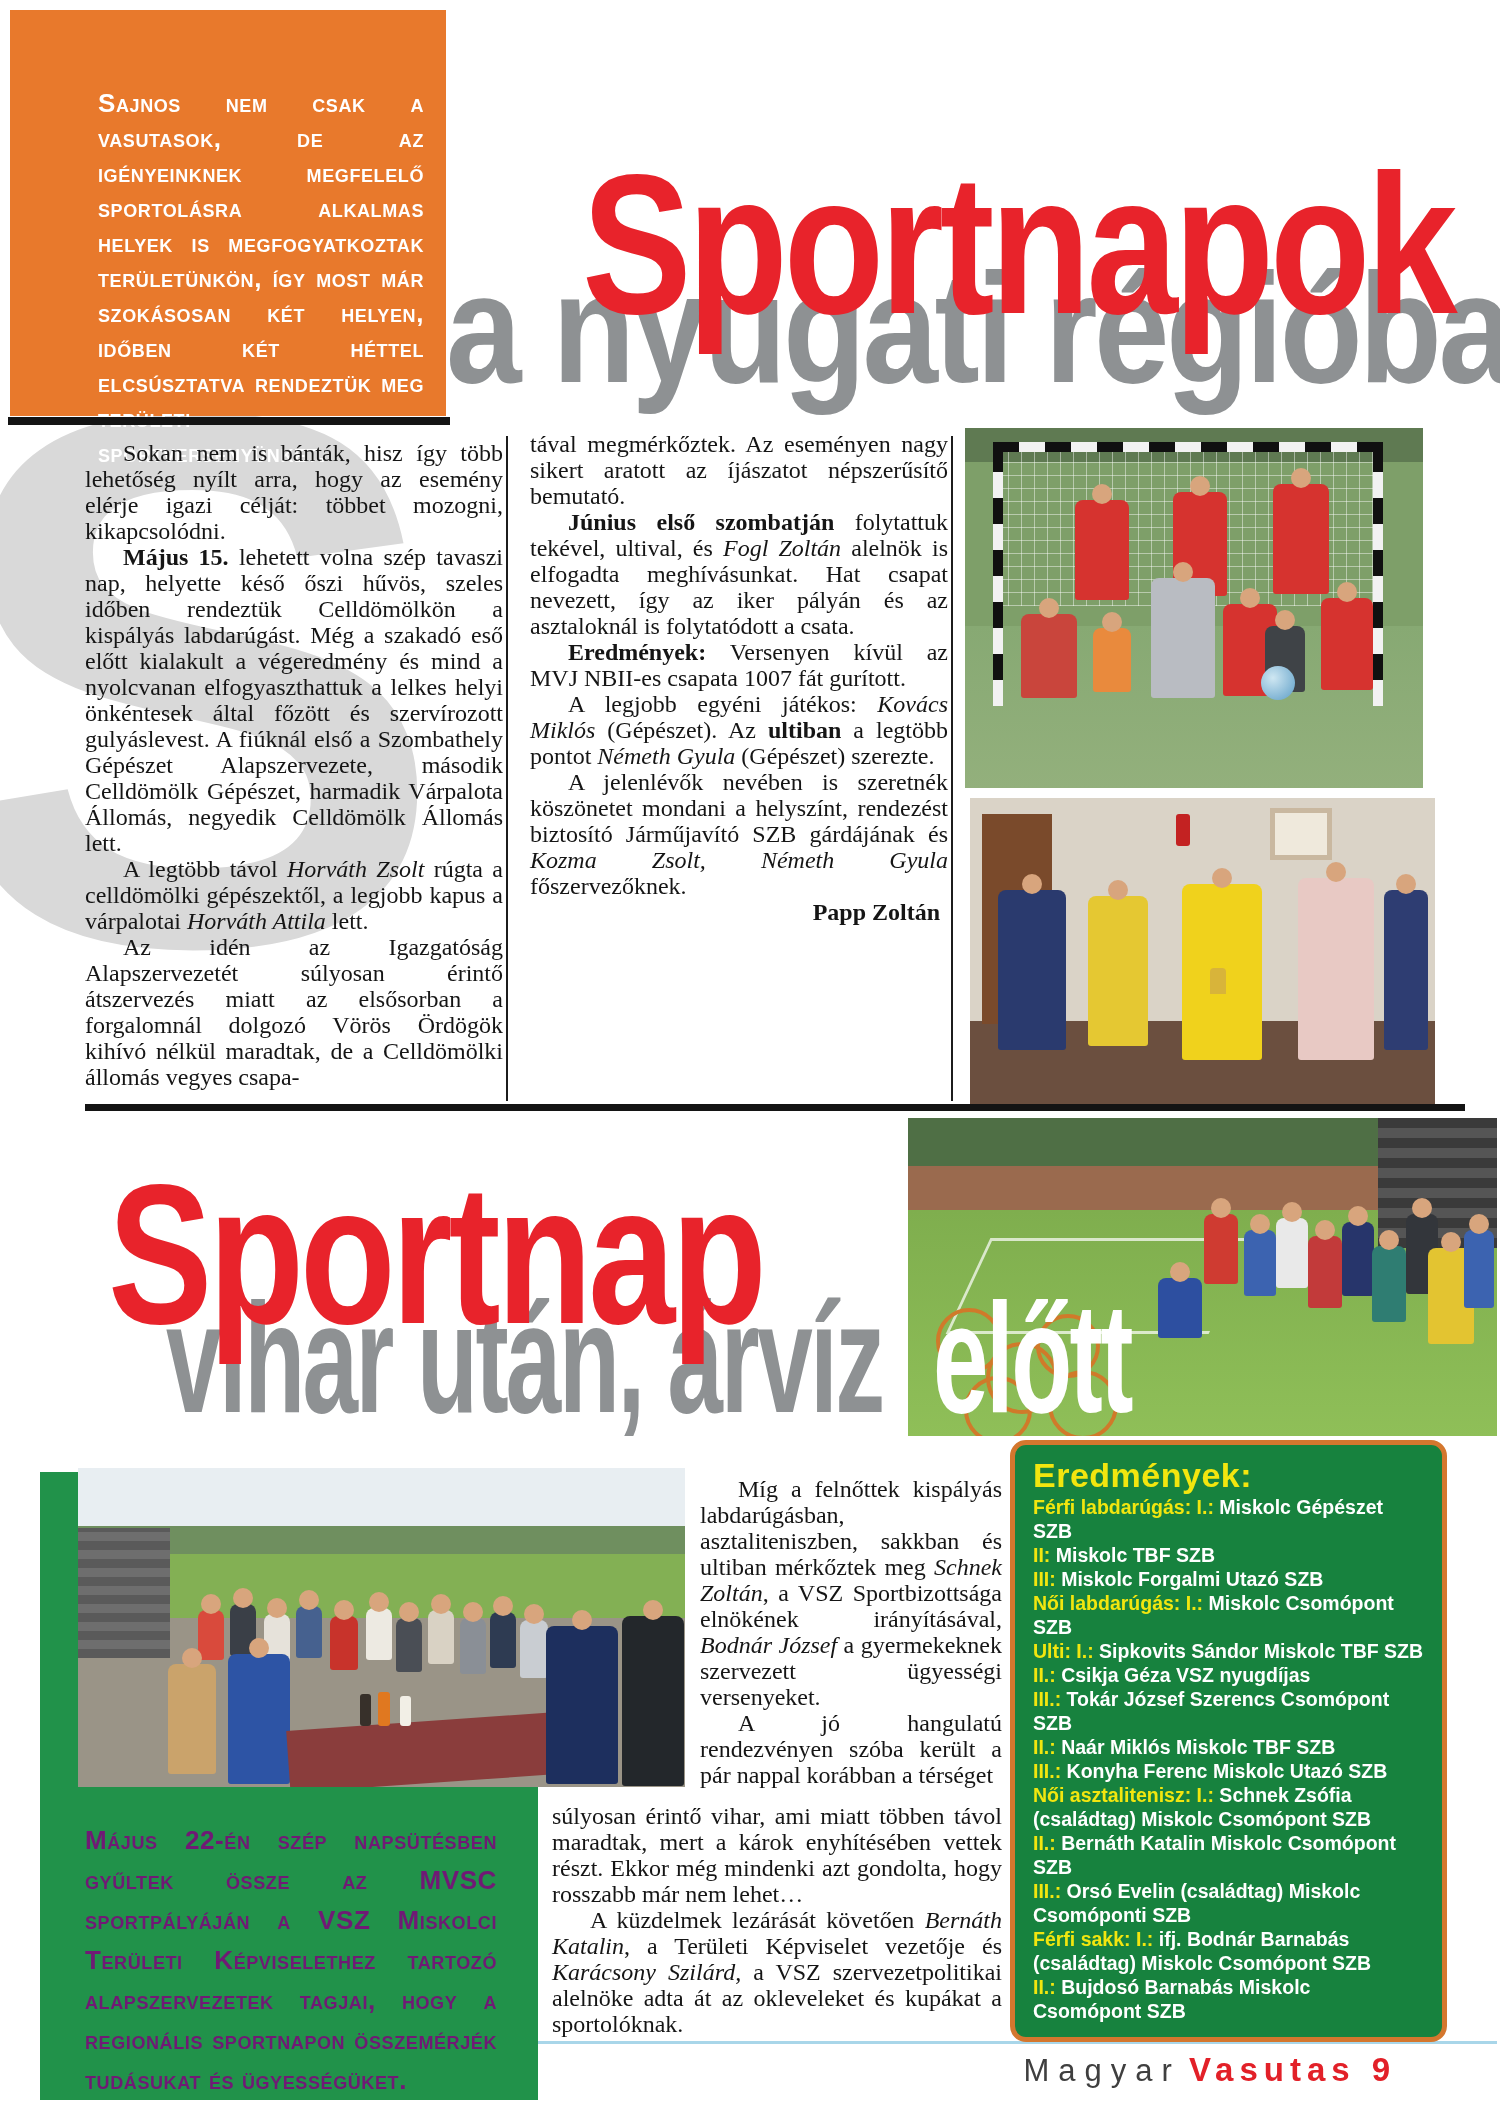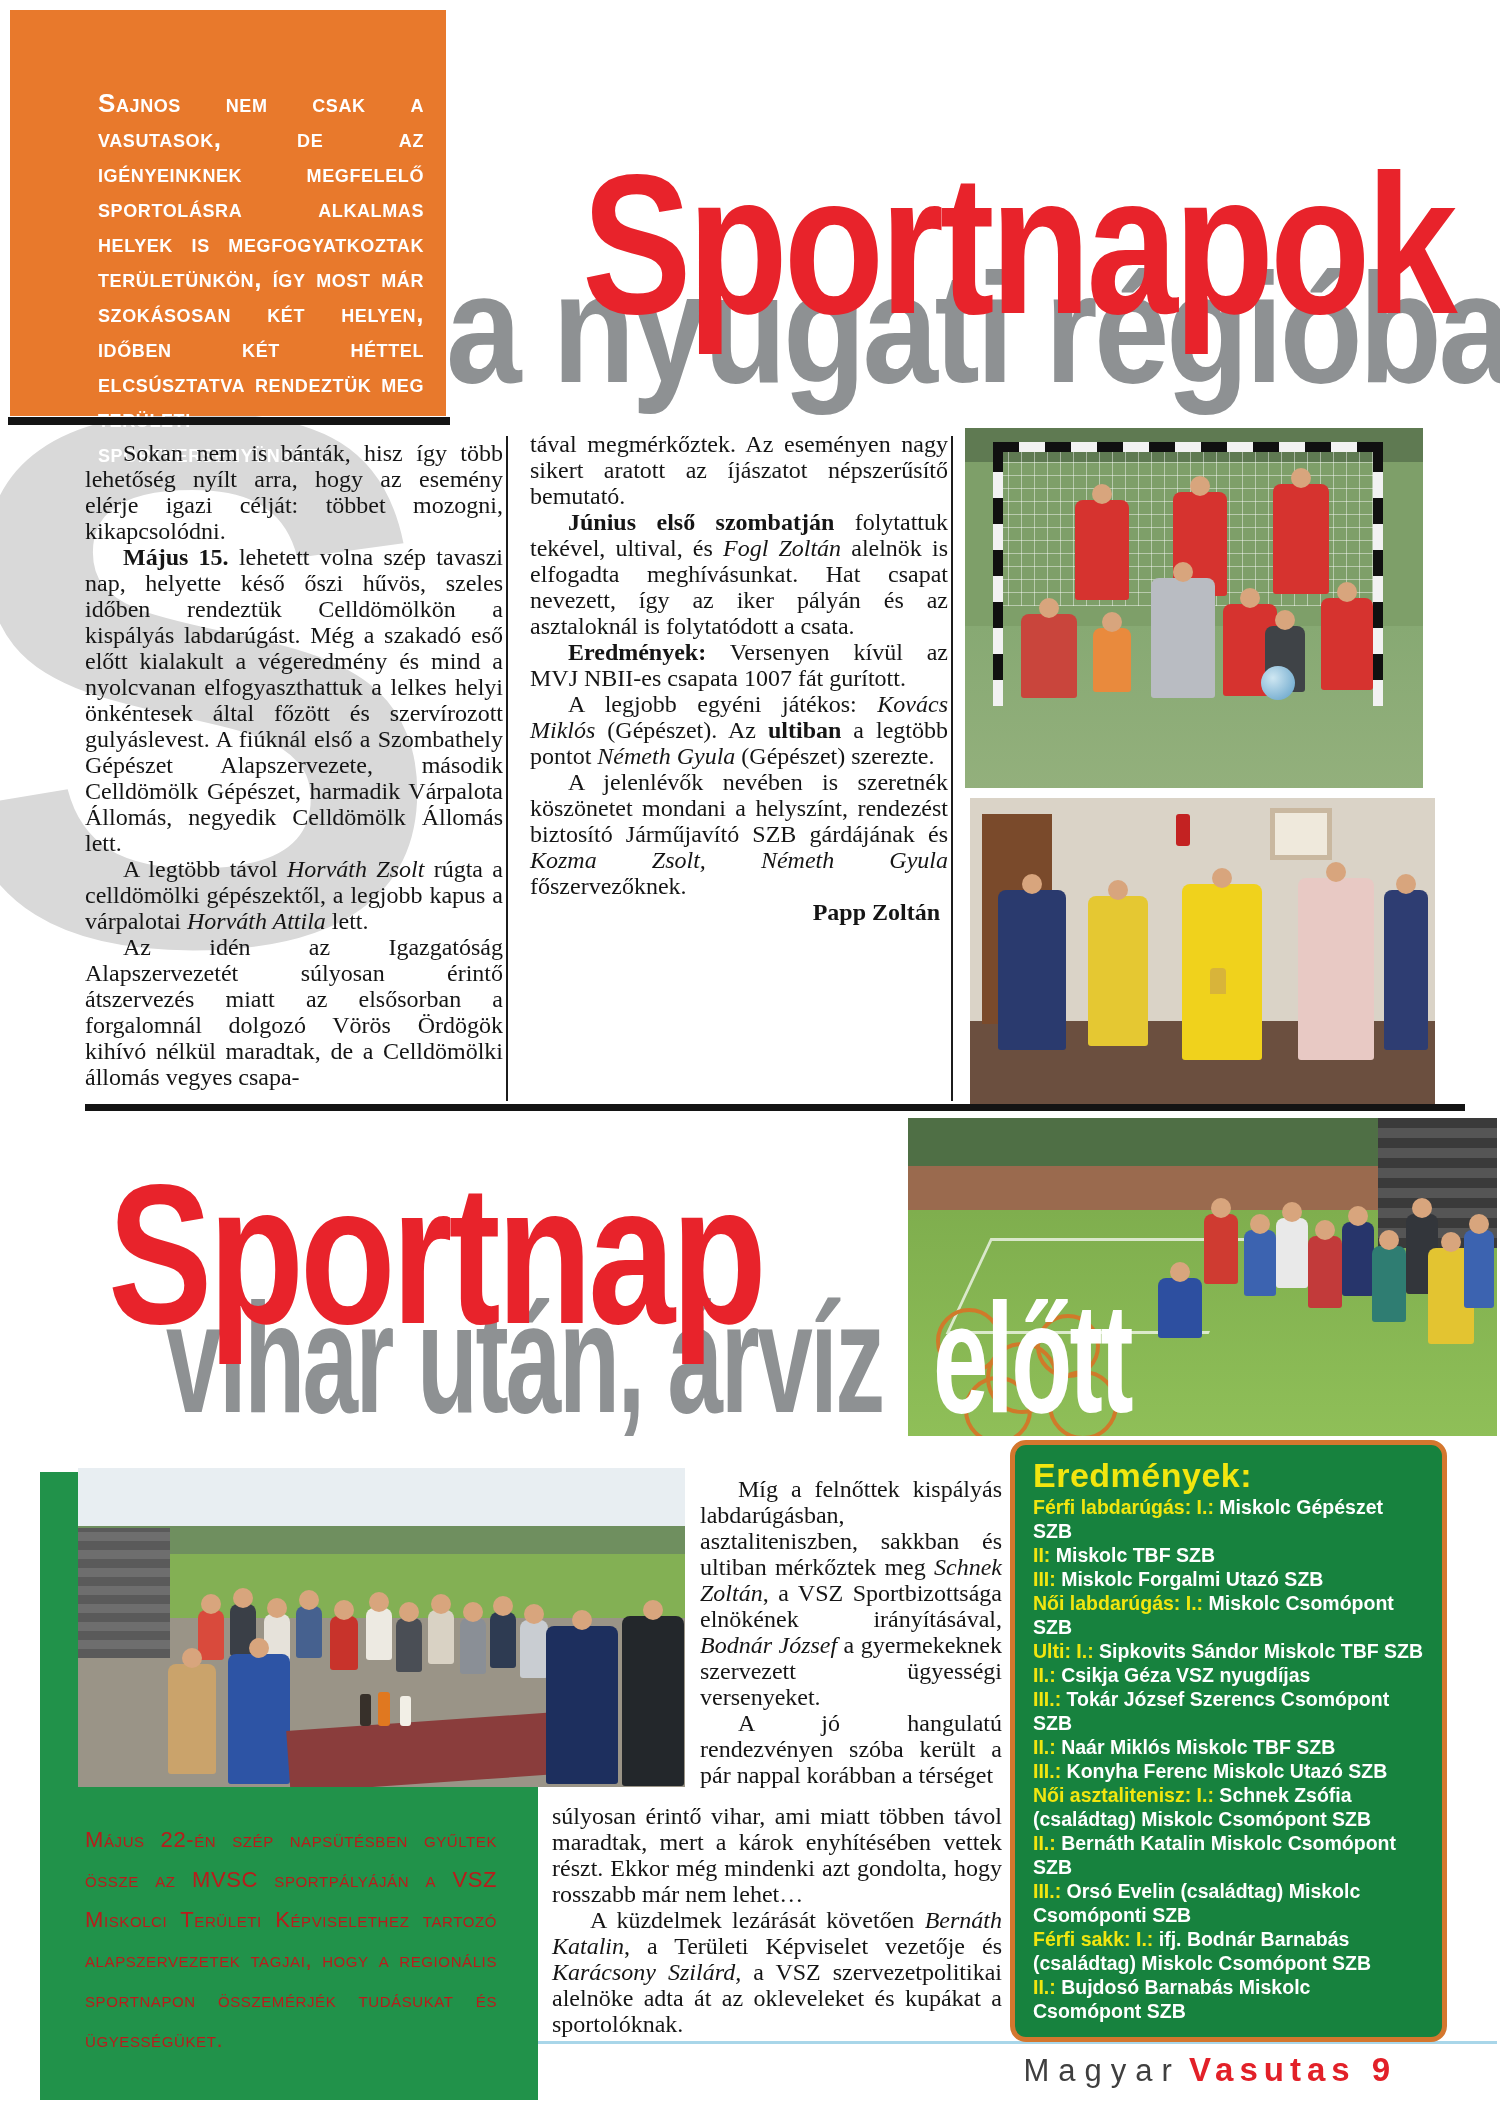--- a/index.html
+++ b/index.html
@@ -36,22 +36,22 @@
       width:20px;height:20px;border-radius:50%;background:#D8A57D;}
   .post{position:absolute;width:10px;background:repeating-linear-gradient(180deg,#101010 0 26px,#f2f2f2 26px 52px);}
   .bar{position:absolute;height:10px;background:repeating-linear-gradient(90deg,#101010 0 26px,#f2f2f2 26px 52px);}
   .net{position:absolute;background-image:
       repeating-linear-gradient(0deg,rgba(255,255,255,.45) 0 1px,transparent 1px 13px),
       repeating-linear-gradient(90deg,rgba(255,255,255,.45) 0 1px,transparent 1px 13px);}
   .ring{position:absolute;border:4px solid #D07A2A;border-radius:50%;}
   .ball{position:absolute;border-radius:50%;background:radial-gradient(circle at 35% 35%,#cfe7f2,#5d9ec7);}
   
   .green-left{left:40px;top:1472px;width:498px;height:628px;background:#21924A;z-index:1;}
-  .lead-text{left:85px;top:1820px;width:412px;z-index:3;color:#b91c1c;
-      font-family:"Liberation Sans",sans-serif;font-weight:400;font-size:22px;line-height:40px;
+  .lead-text{left:85px;top:1820px;width:412px;z-index:3;color:#701a75;
+      font-family:"Liberation Sans",sans-serif;font-weight:700;font-size:26px;line-height:40px;
       font-variant:small-caps;letter-spacing:.6px;text-align:justify;}
   
   .results{left:1010px;top:1440px;width:437px;height:602px;box-sizing:border-box;
       background:#17823E;border:5px solid #D4772E;border-radius:16px;padding:10px 18px;
       font-family:"Liberation Sans",sans-serif;font-weight:bold;z-index:2;overflow:hidden;}
   .results-title{color:#F2E60F;font-size:34px;line-height:40px;letter-spacing:.5px;}
   .res-item{color:#fff;font-size:19.5px;line-height:24px;}
   .res-item .lbl{color:#F2E60F;}
   
   .blue-line{left:400px;top:2041px;width:1097px;height:3px;background:#A9D6E9;}

